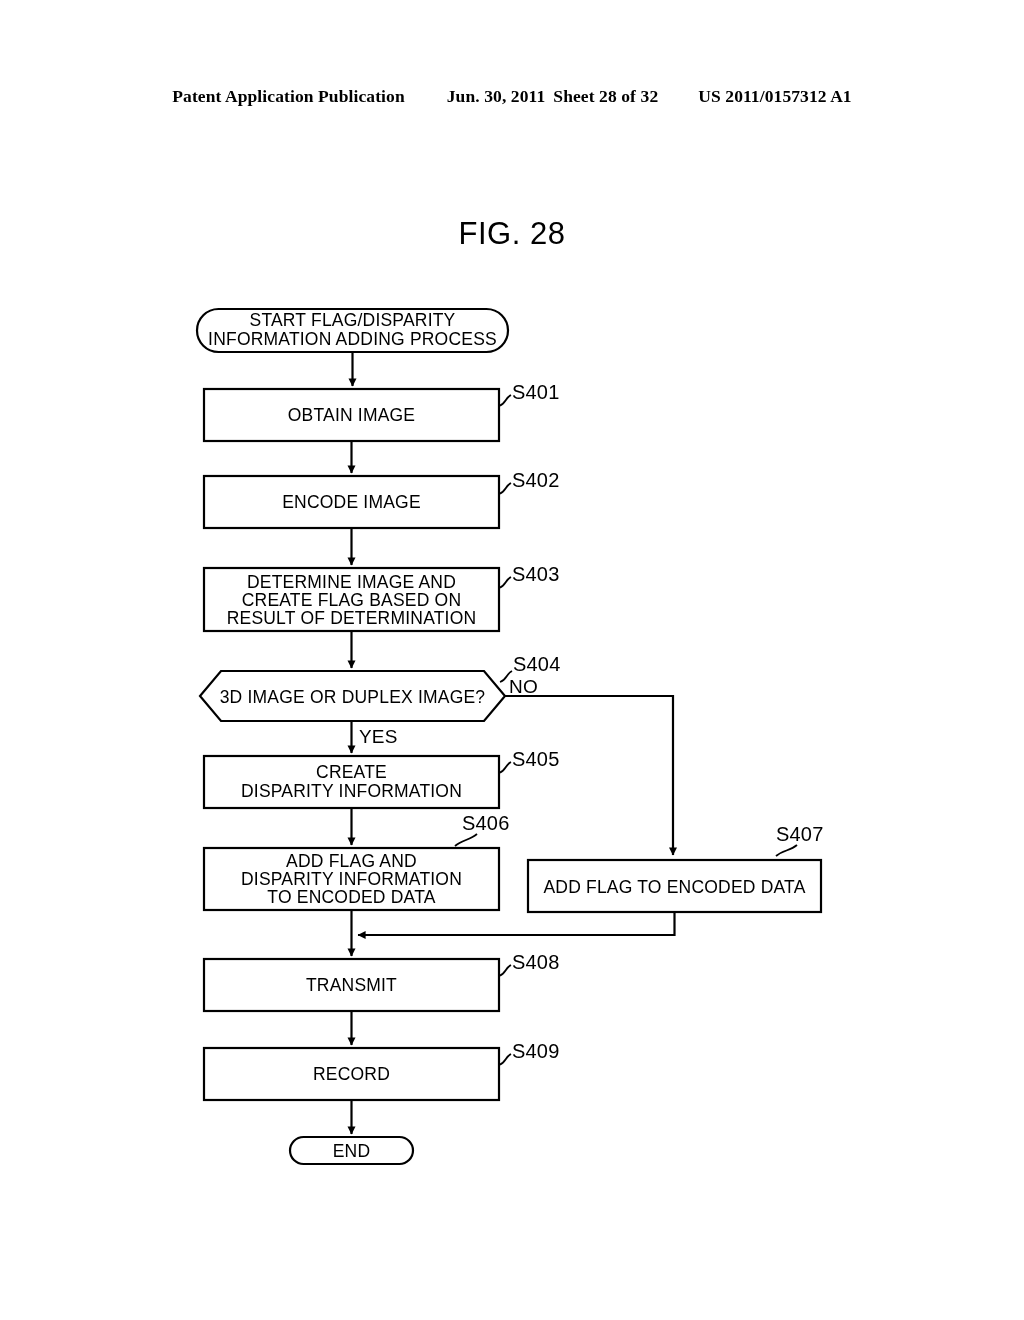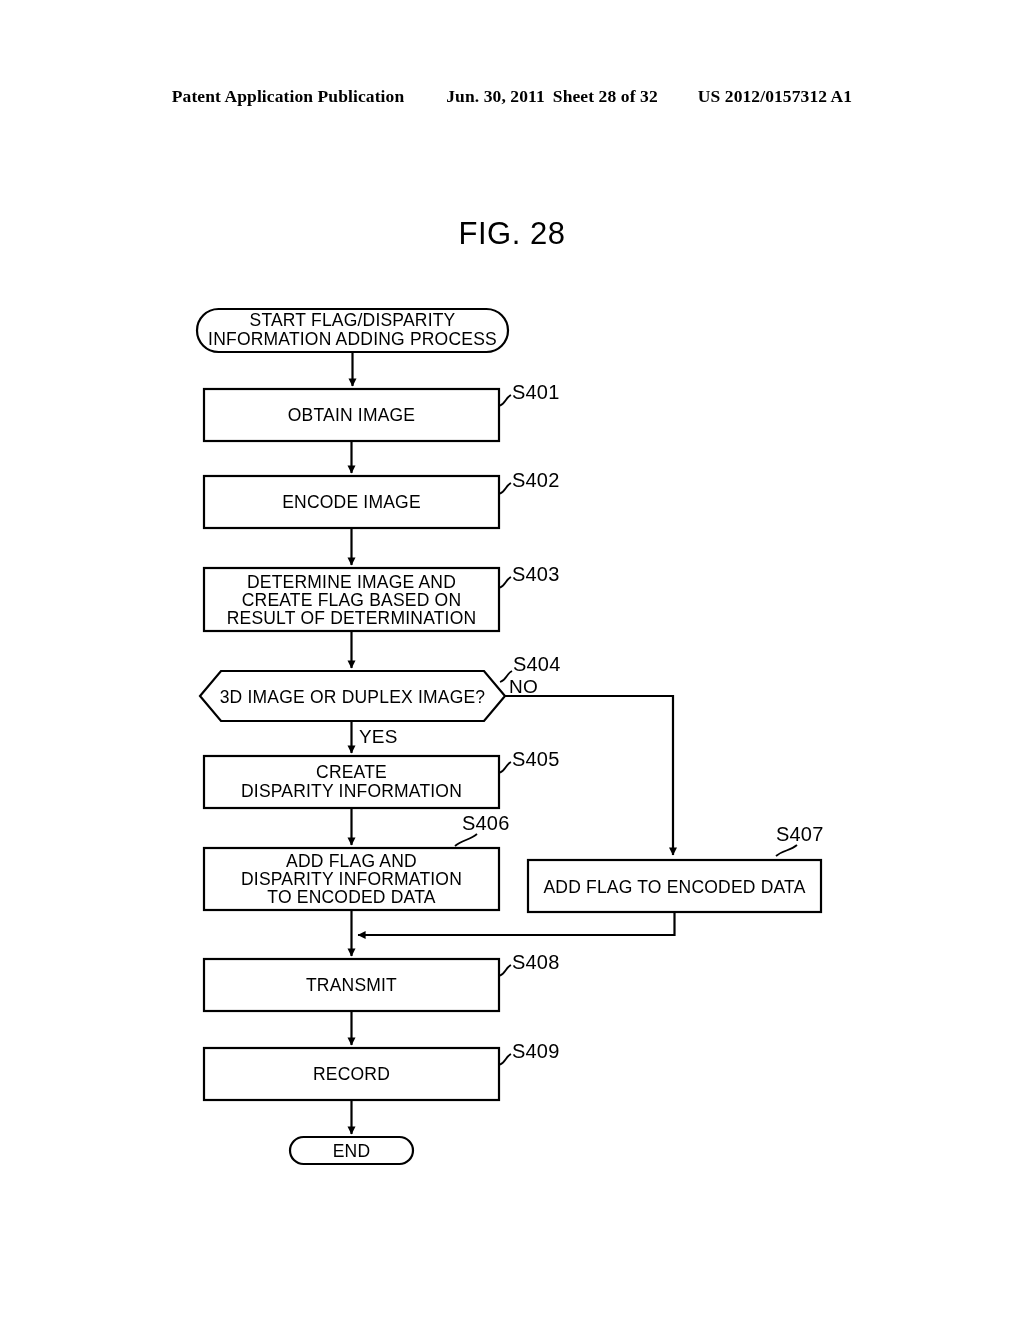--- a/index.html
+++ b/index.html
@@ -109,21 +109,21 @@
 </style>
 </head>
 <body>
 
 <div class="page">
 
   <div class="header">
     <span class="pub">Patent Application Publication</span>
     <span class="date">Jun. 30, 2011</span>
     <span class="sheet">Sheet 28 of 32</span>
-    <span class="docnum">US 2012/0157312 A1</span>
+    <span class="docnum">US 2011/0157312 A1</span>
   </div>
 
   <div class="fig-title">FIG. 28</div>
 
   <div class="chart-wrap">
     <svg class="flow" viewBox="0 0 1024 1320" xmlns="http://www.w3.org/2000/svg">
       <defs>
         <marker id="arrowhead" markerWidth="9" markerHeight="9" refX="7.6" refY="4.0" orient="auto" markerUnits="userSpaceOnUse">
           <path d="M0,0 L8,4 L0,8 z" fill="#000000"></path>
         </marker>

